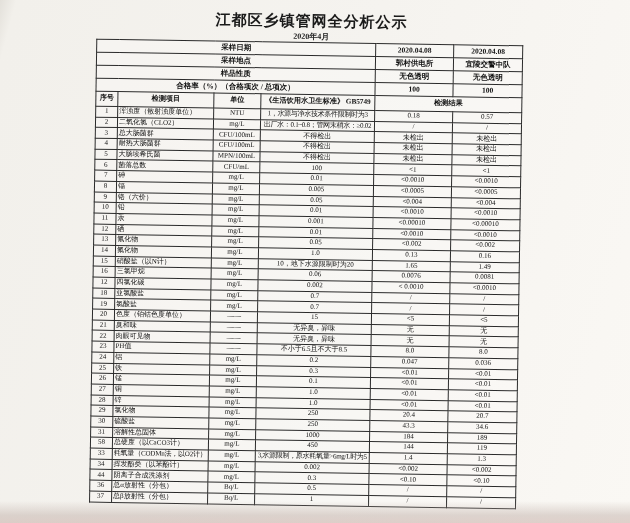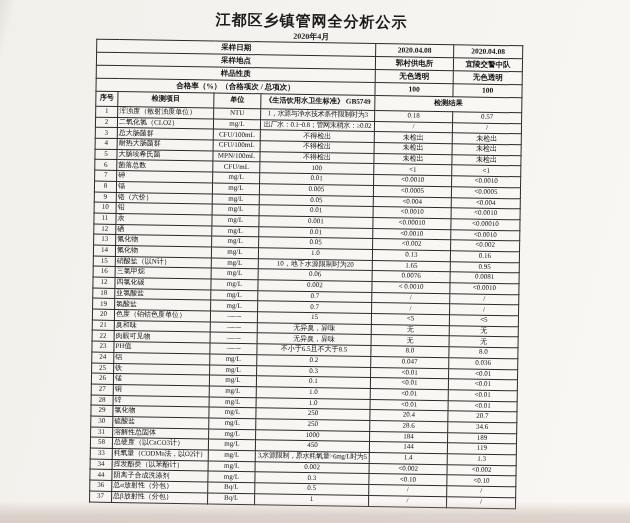--- a/index.html
+++ b/index.html
@@ -207,21 +207,21 @@
     <td class="c">1.0</td>
     <td class="c">0.13</td>
     <td class="c">0.16</td>
   </tr>
         <tr class="data">
     <td class="c">15</td>
     <td class="item">硝酸盐（以N计）</td>
     <td class="c">mg/L</td>
     <td class="c">10，地下水源限制时为20</td>
     <td class="c">1.65</td>
-    <td class="c">0.95</td>
+    <td class="c">1.49</td>
   </tr>
         <tr class="data">
     <td class="c">16</td>
     <td class="item">三氯甲烷</td>
     <td class="c">mg/L</td>
     <td class="c">0.06</td>
     <td class="c">0.0076</td>
     <td class="c">0.0081</td>
   </tr>
         <tr class="data">
@@ -326,21 +326,21 @@
     <td class="c">mg/L</td>
     <td class="c">250</td>
     <td class="c">20.4</td>
     <td class="c">20.7</td>
   </tr>
         <tr class="data">
     <td class="c">30</td>
     <td class="item">硫酸盐</td>
     <td class="c">mg/L</td>
     <td class="c">250</td>
-    <td class="c">28.6</td>
+    <td class="c">43.3</td>
     <td class="c">34.6</td>
   </tr>
         <tr class="data">
     <td class="c">31</td>
     <td class="item">溶解性总固体</td>
     <td class="c">mg/L</td>
     <td class="c">1000</td>
     <td class="c">184</td>
     <td class="c">189</td>
   </tr>

